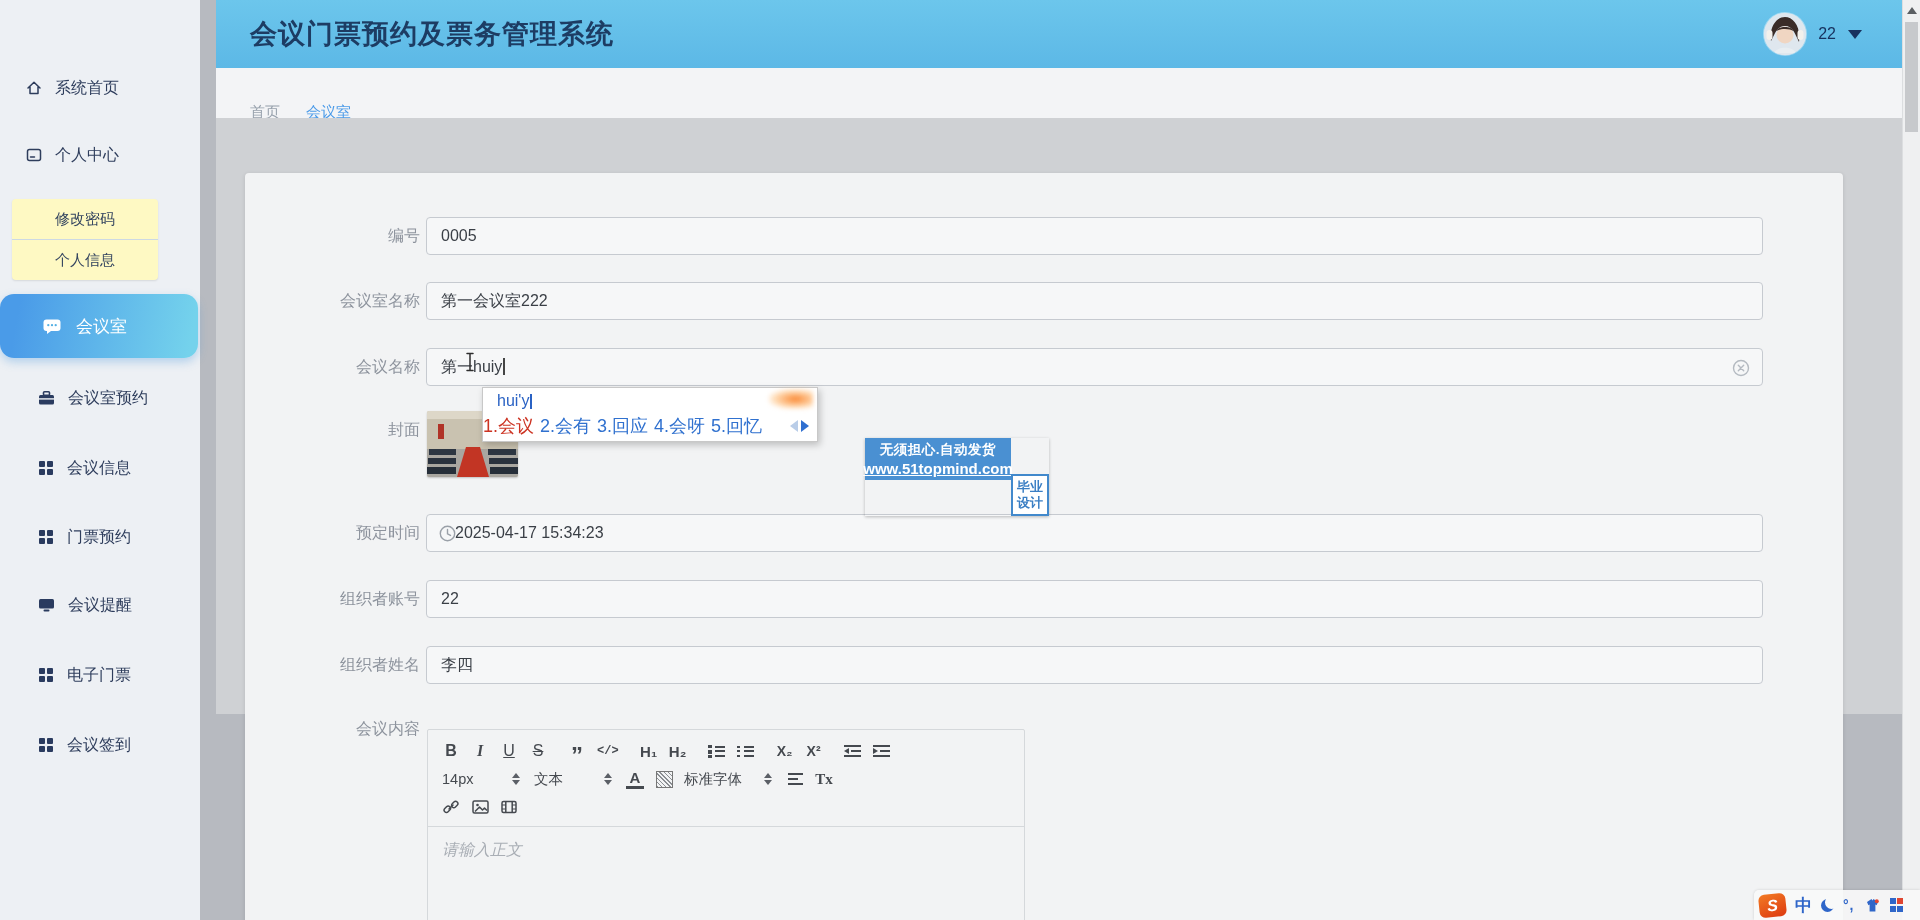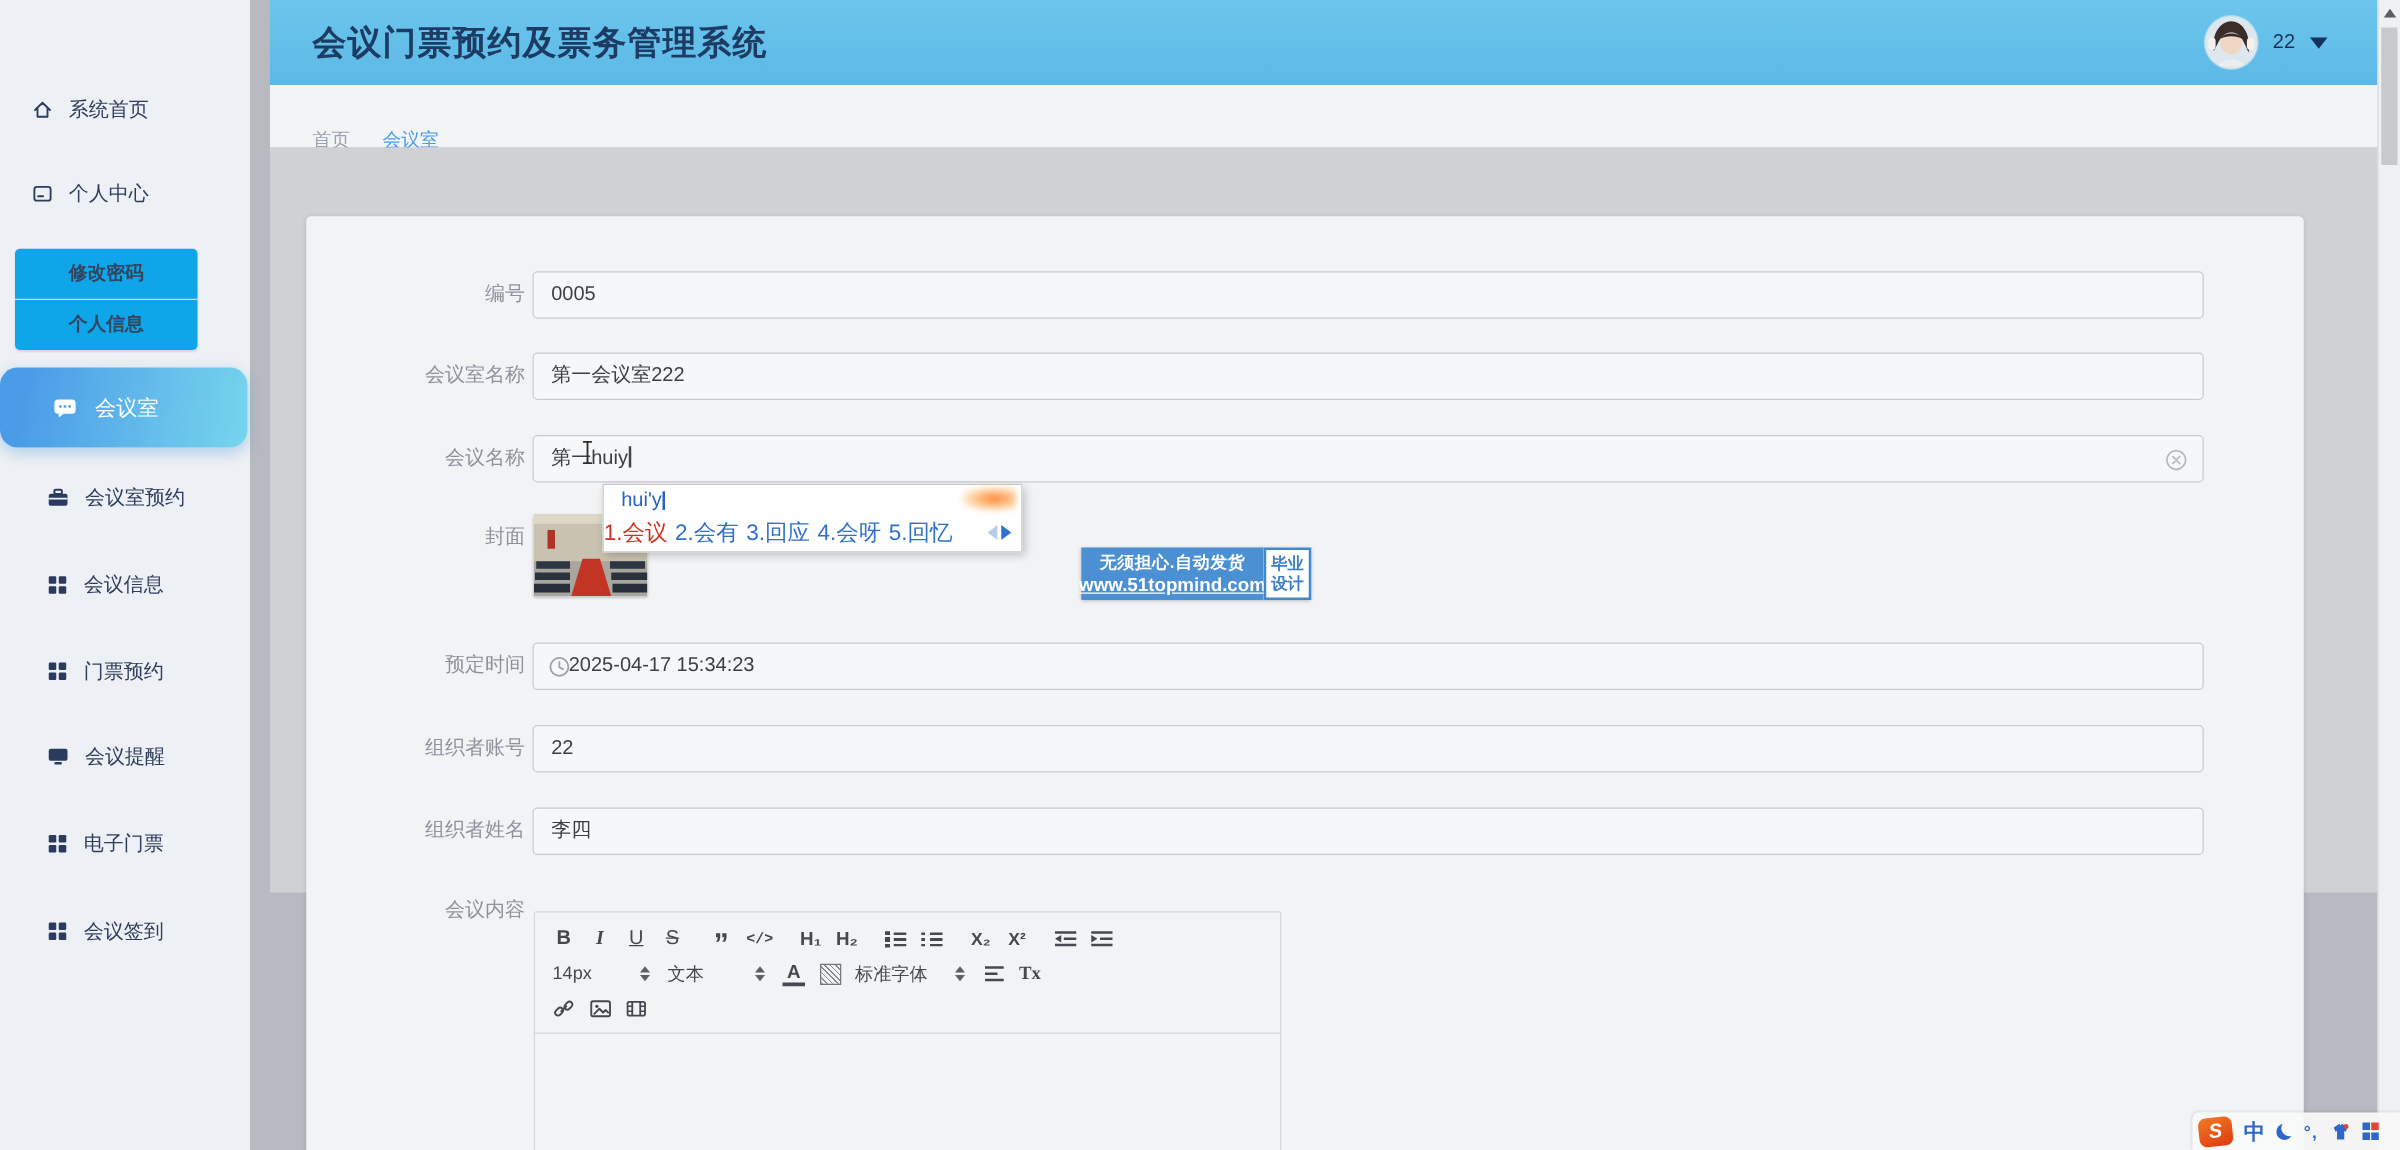--- a/index.html
+++ b/index.html
@@ -6,22 +6,22 @@
   body{width:1920px;height:920px;overflow:hidden;background:#b7bac0;
        font-family:"Liberation Sans","DejaVu Sans",sans-serif;}
   .app{position:relative;width:1920px;height:920px;}
 
   
   .sidebar{position:absolute;left:0;top:0;width:200px;height:920px;background:#edf0f4;}
   .side-item{position:absolute;left:38px;height:36px;display:flex;align-items:center;gap:13px;
              color:#2e3d5c;font-size:16px;cursor:pointer;white-space:nowrap;}
   .side-item.lvl1{left:26px;}
   .side-item svg{flex:0 0 auto;}
-  .sub-box{position:absolute;left:12px;top:199px;width:146px;background:#0ea5e9;border-radius:4px;
-           box-shadow:0 1px 2px rgba(0,0,0,.10);font-weight:bold;}
+  .sub-box{position:absolute;left:12px;top:199px;width:146px;background:#fef9c3;border-radius:4px;
+           box-shadow:0 1px 2px rgba(0,0,0,.10);}
   .sub-item{height:40px;line-height:40px;text-align:center;font-size:15px;color:#33445f;cursor:pointer;}
   .sub-item.first{border-bottom:1px solid #cdd9e3;}
   .active-item{position:absolute;left:0;top:294px;width:198px;height:64px;border-radius:14px;
                background:linear-gradient(100deg,#4a9be8 10%,#74d2ec 95%);
                display:flex;align-items:center;gap:15px;padding-left:43px;box-sizing:border-box;
                color:#fff;font-size:17px;box-shadow:0 4px 10px rgba(70,150,220,.35);cursor:pointer;}
 
   
   .topbar{position:absolute;left:216px;top:0;width:1686px;height:68px;
           background:linear-gradient(180deg,#6cc6ec,#5cb8e6);}
@@ -77,21 +77,21 @@
              filter:blur(2px);}
 
   
   .ad{position:absolute;left:620px;top:265px;display:flex;z-index:20;box-shadow:0 1px 3px rgba(0,0,0,.25);cursor:pointer;}
   .ad-blue{width:146px;height:42px;background:#4a90d2;color:#fff;display:flex;flex-direction:column;
            justify-content:center;align-items:center;}
   .ad-l1{font-size:13.5px;font-weight:bold;letter-spacing:.5px;}
   .ad-l2{font-size:15px;font-weight:bold;text-decoration:underline;margin-top:1px;}
   .ad-badge{width:38px;height:42px;background:#fff;border:2px solid #4289cc;box-sizing:border-box;
             color:#3b7fc4;font-size:13px;font-weight:bold;display:flex;flex-direction:column;
-            align-items:center;justify-content:center;line-height:1.25;}
+            align-items:center;justify-content:center;line-height:1.25;margin-top:36px;}
 
   
   .editor{position:absolute;left:182px;top:556px;width:598px;height:300px;box-sizing:border-box;
           border:1px solid #d5d8db;border-radius:2px;}
   .ql-toolbar{border-bottom:1px solid #d5d8db;padding:9px 14px 7px;box-sizing:border-box;}
   .tb-row{display:flex;align-items:center;height:24px;color:#45494f;}
   .tb-btn{display:inline-flex;align-items:center;justify-content:center;min-width:18px;height:20px;
           cursor:pointer;margin-right:11px;}
   .sp{width:10px;}
   .letter{font-size:16px;font-weight:bold;}
@@ -455,20 +455,23 @@
             </span>
             <span class="tb-btn">
               <svg width="16" height="16" viewBox="0 0 16 16">
                 <rect x="1" y="2.5" width="14" height="11" rx="1.5" fill="none" stroke="#45494f" stroke-width="1.5"></rect>
                 <path d="M4.8,2.5 V13.5 M11.2,2.5 V13.5" stroke="#45494f" stroke-width="1.5"></path>
                 <path d="M1,6 H4.8 M1,10 H4.8 M11.2,6 H15 M11.2,10 H15" stroke="#45494f" stroke-width="1.2"></path>
               </svg>
             </span>
           </div>
         </div>
+        <div class="ql-editor">
+          <span class="ph">请输入正文</span>
+        </div>
       </div>
 
     </div>
   </div>
 
   <div class="vscroll">
     <i class="vs-up"></i>
     <div class="vs-thumb"></div>
   </div>
 

